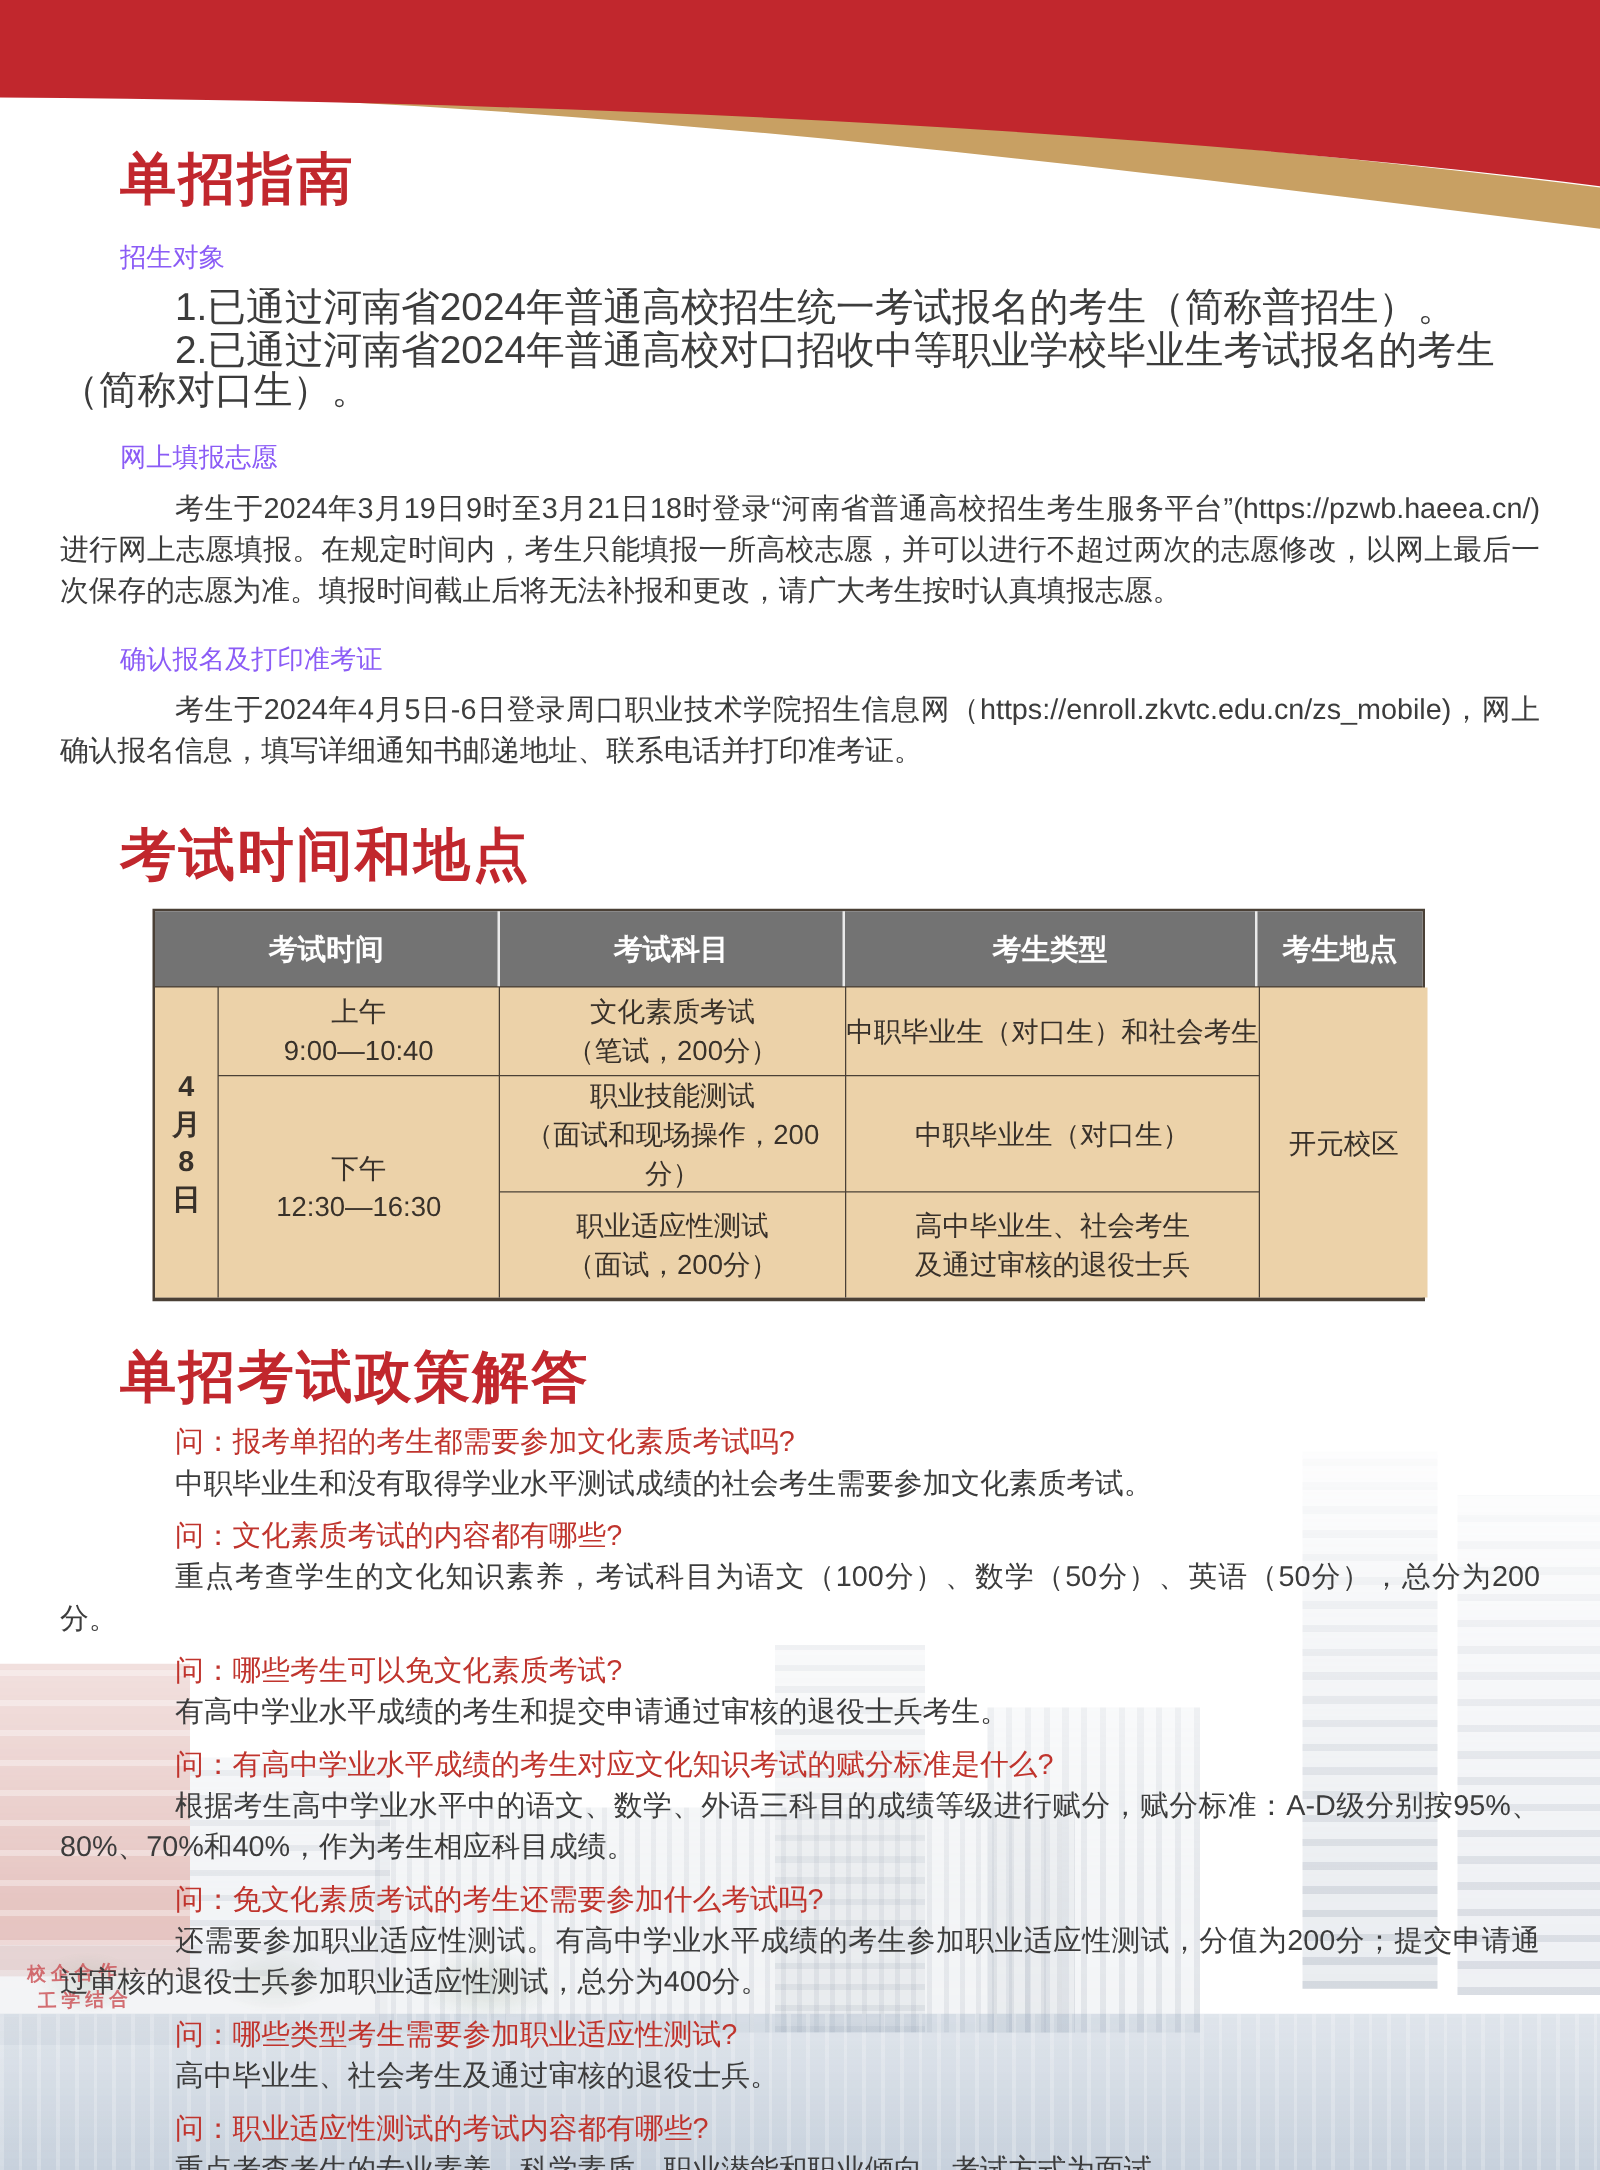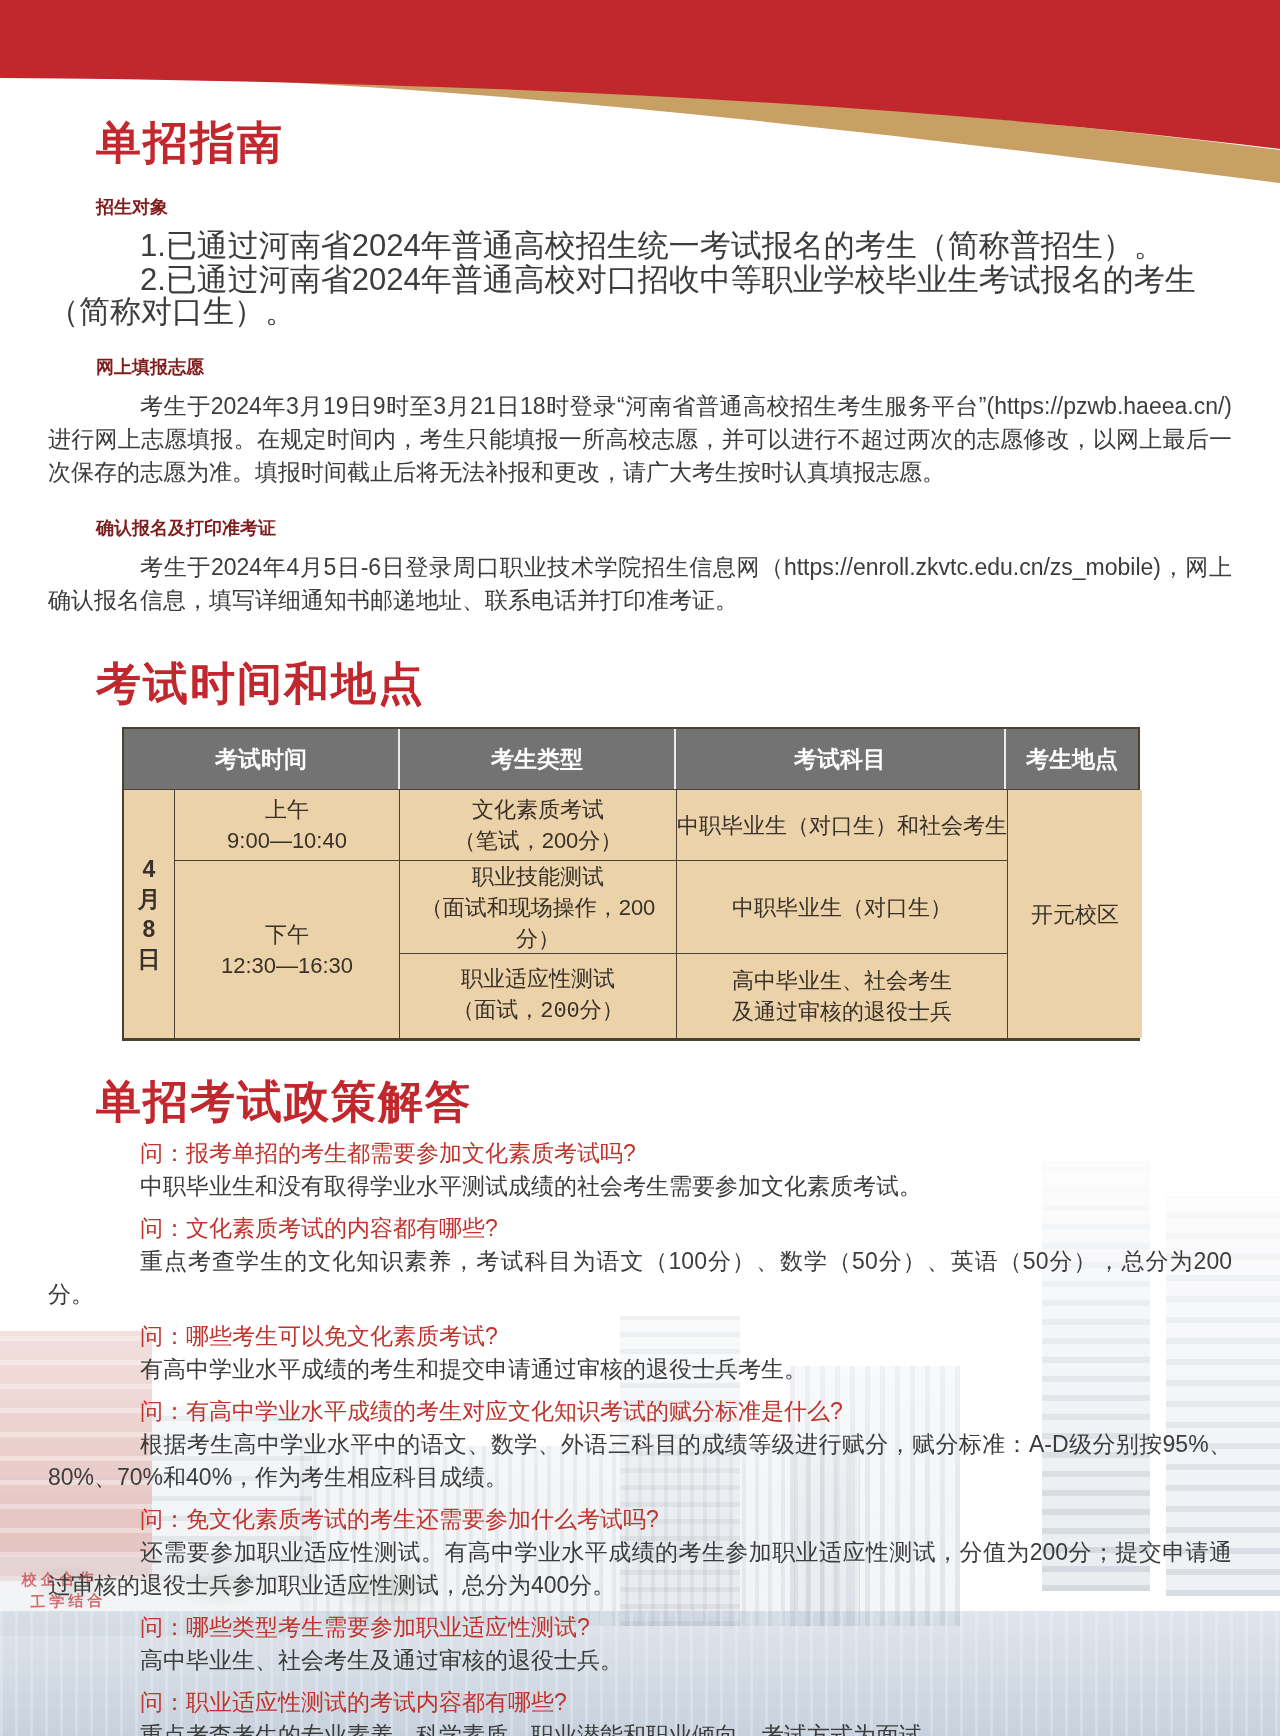--- a/index.html
+++ b/index.html
@@ -45,42 +45,42 @@
   .ph-slogan .l2 { margin-left:8px; }
   .ph-water { left:0; bottom:0; width:100%; height:125px;
     background:
       repeating-linear-gradient(90deg, rgba(255,255,255,.22) 0 3px, rgba(0,0,0,0) 3px 15px),
       linear-gradient(rgba(142,162,186,.30), rgba(108,134,164,.38)); }
 
   
   .content { position:relative; z-index:2; padding:118px 48px 0 48px; }
 
   .big-title { font-size:45px; font-weight:bold; color:#c1272d; letter-spacing:2px; margin:0 0 0 48px; line-height:50px; }
-  .sub-heading { font-size:18px; font-weight:bold; color:#7f1d1d; margin:24px 0 8px 48px; line-height:30px; }
+  .sub-heading { font-size:21px; font-weight:normal; color:#8b5cf6; margin:24px 0 8px 48px; line-height:30px; }
   .item { font-size:31px; color:#3c3c3c; line-height:32px; margin:2px 0; text-indent:92px; }
   .para { font-size:23px; color:#3c3c3c; line-height:33px; margin:6px 0; text-indent:92px; text-align:justify; }
 
   .exam-title { margin-top:42px; }
   .qa-title { margin-top:36px; }
 
   
   .exam-table { width:1014px; margin:18px 0 0 74px; border:2px solid #4a4036; border-bottom-width:3px; }
   .thead { display:grid; grid-template-columns:274px 276px 330px 134px; background:#737373; height:60px; }
   .th { display:flex; align-items:center; justify-content:center; color:#ffffff; font-size:23px; font-weight:bold; }
   .th + .th { border-left:2px solid rgba(255,255,255,.85); }
   .tbody { display:grid; grid-template-columns:50px 224px 276px 330px 134px; grid-template-rows:70px 92px 84px;
     gap:1px; background:#4a4036; border-top:1px solid #4a4036; }
   .td { background:#ecd2a9; display:flex; flex-direction:column; align-items:center; justify-content:center;
     font-size:22px; color:#38312a; line-height:31px; text-align:center; }
   .cell-date { grid-column:1; grid-row:1/4; font-weight:bold; line-height:30px; font-size:23px; }
   .cell-am   { grid-column:2; grid-row:1; }
   .cell-pm   { grid-column:2; grid-row:2/4; }
   .cell-s1   { grid-column:3; grid-row:1; }
   .cell-s2   { grid-column:3; grid-row:2; }
-  .cell-s3   { grid-column:3; grid-row:3;font-family:Liberation Mono, monospace; }
+  .cell-s3   { grid-column:3; grid-row:3; }
   .cell-t1   { grid-column:4; grid-row:1; }
   .cell-t2   { grid-column:4; grid-row:2; }
   .cell-t3   { grid-column:4; grid-row:3; }
   .cell-loc  { grid-column:5; grid-row:1/4; }
 
   
   .qa-list { margin-top:10px; }
   .q { font-size:23px; color:#c0342d; line-height:33px; margin:9px 0 0 0; text-indent:92px; font-weight:500; }
   .a { font-size:23px; color:#3c3c3c; line-height:33px; margin:0; text-indent:92px; text-align:justify; }
 </style>
@@ -129,22 +129,22 @@
     <section>
       <h2 class="sub-heading">确认报名及打印准考证</h2>
       <p class="para">考生于2024年4月5日-6日登录周口职业技术学院招生信息网（https://enroll.zkvtc.edu.cn/zs_mobile)，网上确认报名信息，填写详细通知书邮递地址、联系电话并打印准考证。</p>
     </section>
 
     <h1 class="big-title exam-title">考试时间和地点</h1>
 
     <div class="exam-table">
       <div class="thead">
         <div class="th">考试时间</div>
+        <div class="th">考试科目</div>
         <div class="th">考生类型</div>
-        <div class="th">考试科目</div>
         <div class="th">考生地点</div>
       </div>
       <div class="tbody">
         <div class="td cell-date">
           <span>4</span>
           <span>月</span>
           <span>8</span>
           <span>日</span>
         </div>
         <div class="td cell-am">

